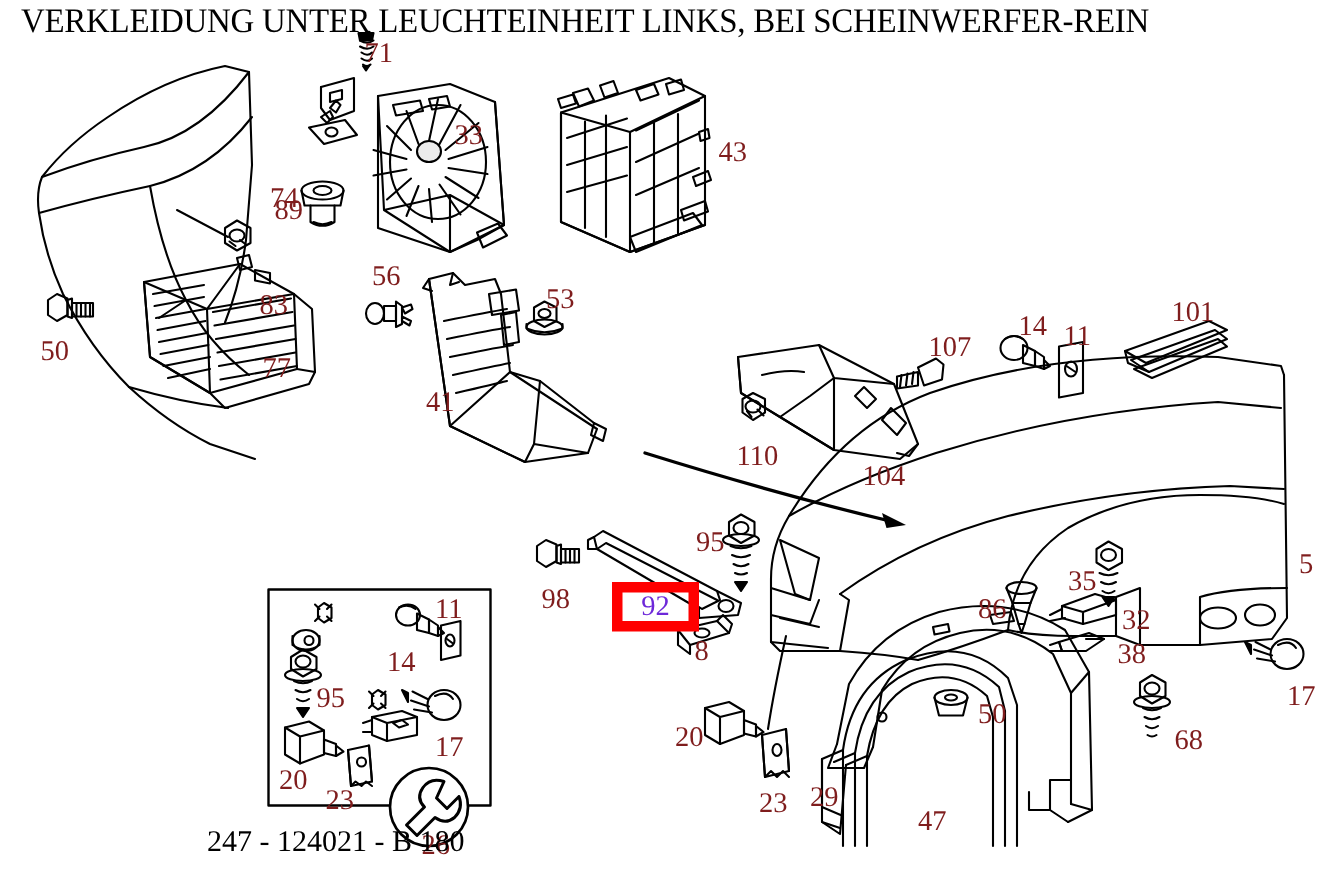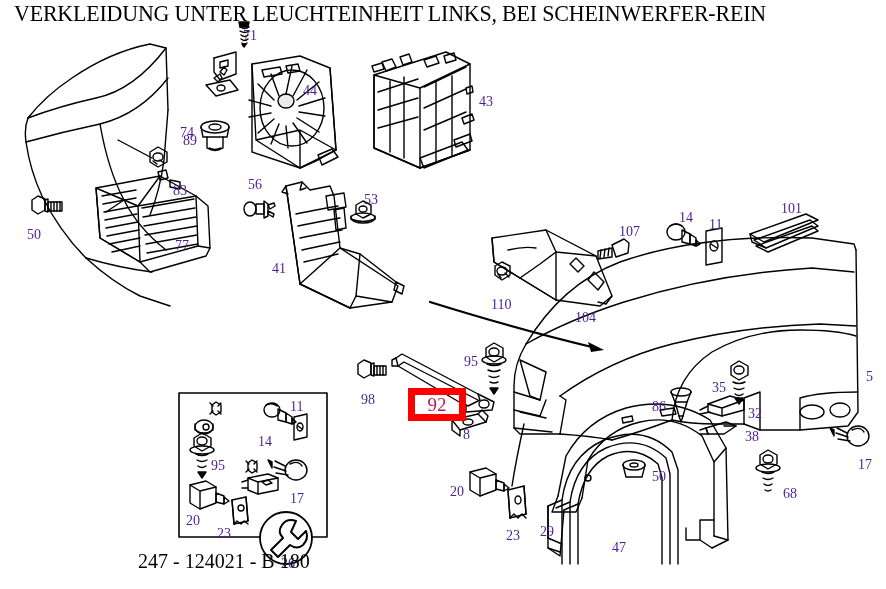--- a/index.html
+++ b/index.html
@@ -9,27 +9,27 @@
   #page{position:relative;width:886px;height:543px;background:#fff;}
 
   #title{position:absolute;left:14px;top:1px;width:872px;
          font-family:"Liberation Serif","DejaVu Serif",serif;
          font-size:23px;letter-spacing:-0.2px;white-space:nowrap;
          transform:scaleX(.955);transform-origin:left top;color:#000;}
 
   #art{position:absolute;left:0;top:0;width:886px;height:589px;}
 
   .lbl{position:absolute;font-family:"Liberation Serif","DejaVu Serif",serif;
-       font-size:14px;line-height:19px;color:#4c1d95;white-space:nowrap;}
+       font-size:19px;line-height:19px;color:#7f1d1d;white-space:nowrap;}
 
   #hl{position:absolute;left:408px;top:388px;width:58px;height:33px;
       border:7px solid #FF0000;box-sizing:border-box;background:transparent;}
   #hl-txt{position:absolute;left:408px;top:388px;width:58px;height:33px;
       display:flex;align-items:center;justify-content:center;
-      font-family:"Liberation Serif","DejaVu Serif",serif;font-size:19px;color:#be185d;}
+      font-family:"Liberation Serif","DejaVu Serif",serif;font-size:19px;color:#6d28d9;}
 
   #caption{position:absolute;left:138px;top:550px;
       font-family:"Liberation Serif","DejaVu Serif",serif;font-size:20px;color:#000;white-space:nowrap;}
 </style>
 </head>
 <body>
 
 <div id="page">
 
   <div id="title">VERKLEIDUNG UNTER LEUCHTEINHEIT LINKS, BEI SCHEINWERFER-REIN</div>
@@ -410,30 +410,30 @@
       </g>
       <g>
         <circle cx="286" cy="538" r="26" fill="#fff" stroke="#000" stroke-width="1.8"></circle>
         <path d="M296 521 q-9 -3 -14 4 q-5 7 1 13 l-12 12 l7 7 l12 -12 q7 5 13 0 q6 -6 3 -14 l-8 8 l-7 -7 z" fill="none" stroke="#000" stroke-width="2"></path>
       </g>
 
     </g>
   </svg>
 
   <div class="lbl" style="left:243px;top:26px;">71</div>
-  <div class="lbl" style="left:303px;top:81px;">44</div>
+  <div class="lbl" style="left:303px;top:81px;">33</div>
   <div class="lbl" style="left:479px;top:92px;text-align:right;">43</div>
   <div class="lbl" style="left:180px;top:95px;margin-top:28px;">74</div>
   <div class="lbl" style="left:183px;top:131px;">89</div>
-  <div class="lbl" style="left:173px;top:181px;">83</div>
+  <div class="lbl" style="left:173px;top:194px;">83</div>
   <div class="lbl" style="left:27px;top:225px;">50</div>
   <div class="lbl" style="left:175px;top:236px;">77</div>
   <div class="lbl" style="left:248px;top:175px;text-align:right;">56</div>
   <div class="lbl" style="left:364px;top:190px;">53</div>
-  <div class="lbl" style="left:272px;top:259px;">41</div>
+  <div class="lbl" style="left:284px;top:259px;">41</div>
   <div class="lbl" style="left:491px;top:295px;">110</div>
   <div class="lbl" style="left:575px;top:308px;">104</div>
   <div class="lbl" style="left:619px;top:222px;">107</div>
   <div class="lbl" style="left:679px;top:208px;">14</div>
   <div class="lbl" style="left:709px;top:215px;">11</div>
   <div class="lbl" style="left:781px;top:199px;">101</div>
   <div class="lbl" style="left:866px;top:367px;">5</div>
   <div class="lbl" style="left:361px;top:390px;">98</div>
   <div class="lbl" style="left:464px;top:352px;">95</div>
   <div class="lbl" style="left:463px;top:425px;">8</div>

